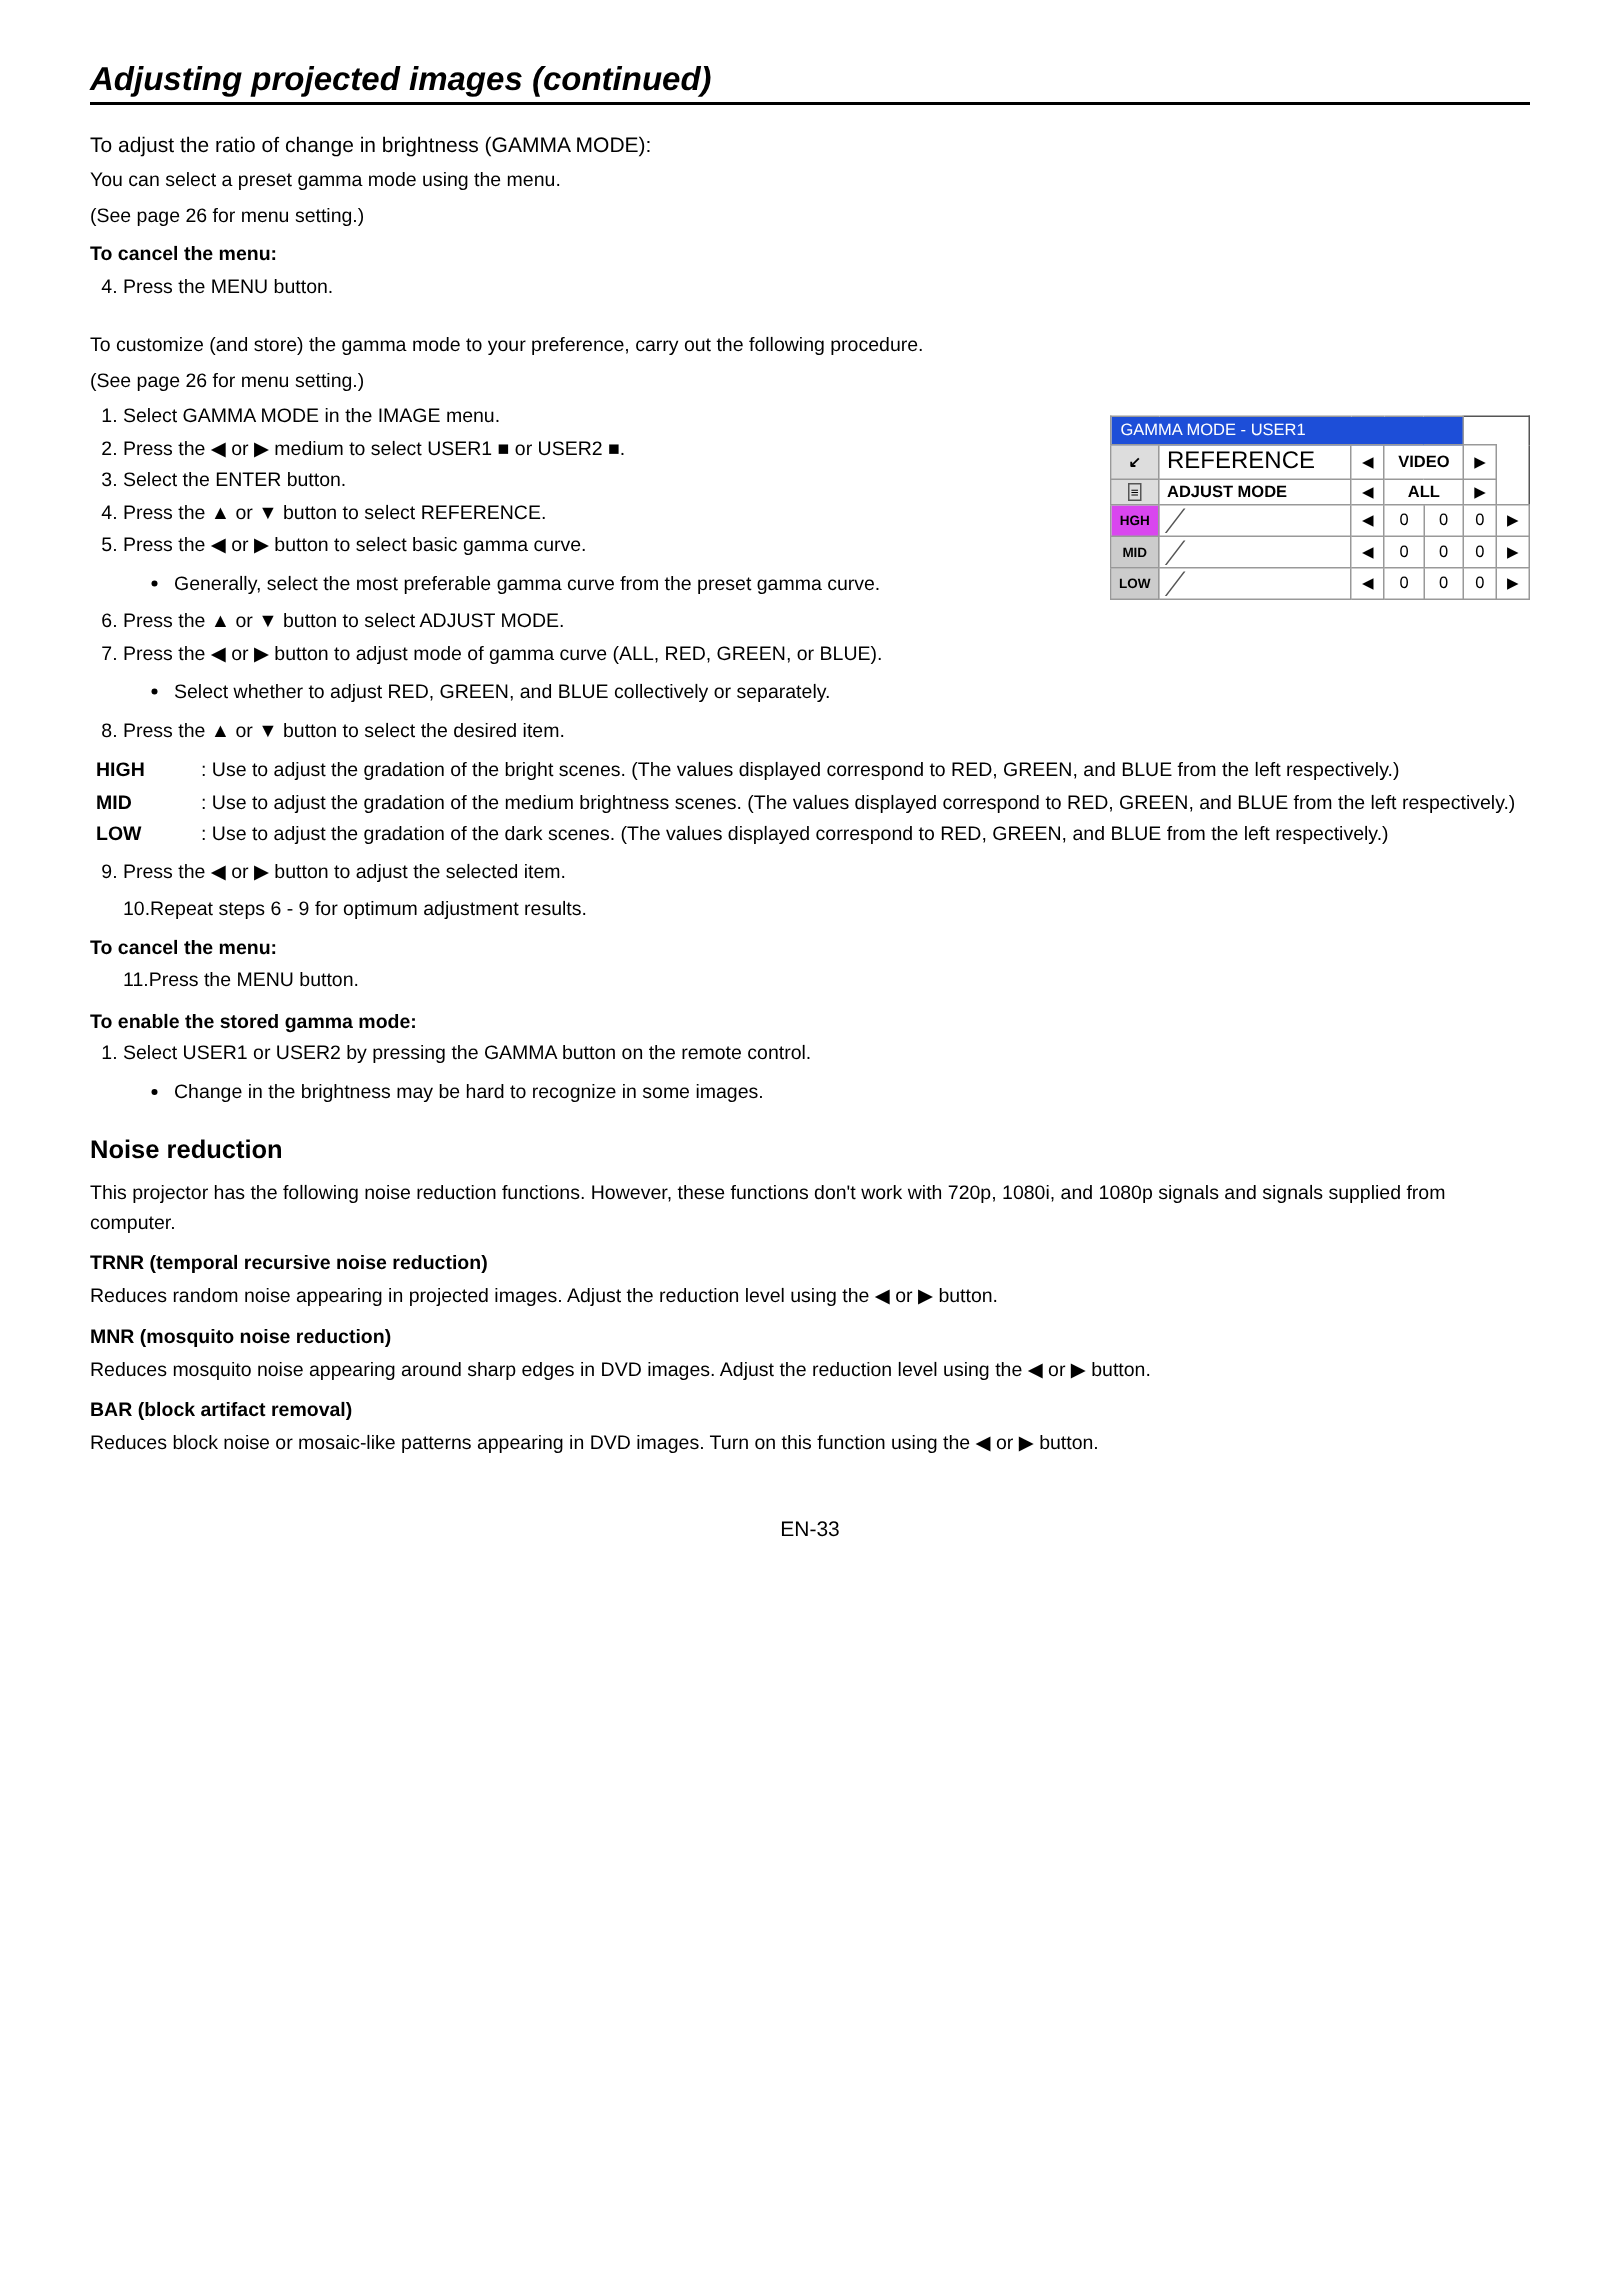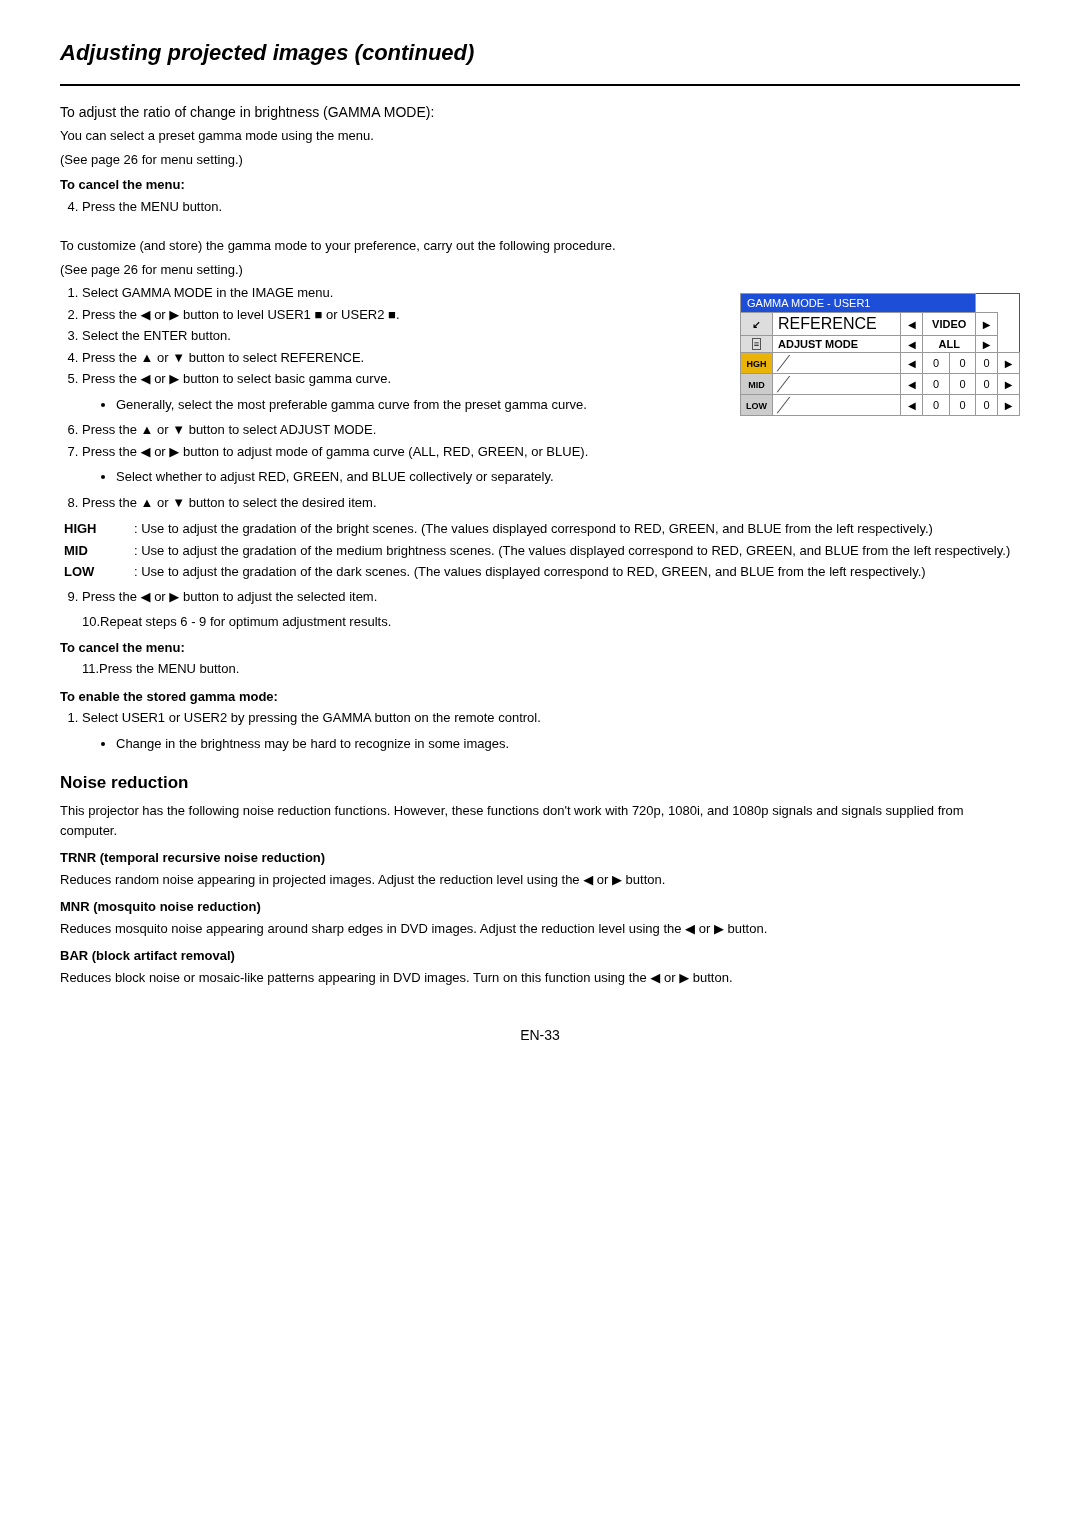--- a/index.html
+++ b/index.html
@@ -10,21 +10,21 @@
       color: #000;
       width: 1080px;
       min-height: 1530px;
       padding: 40px 60px 60px 60px;
     }
     h1.page-title {
       font-size: 22px;
       font-style: italic;
       font-weight: bold;
       border-bottom: 2px solid #000;
-      padding-bottom: 18px;
+      padding-bottom: 2px;
       margin-bottom: 18px;
     }
     h2.section-title {
       font-size: 14px;
       font-weight: normal;
       margin-bottom: 6px;
     }
     p { margin-bottom: 4px; line-height: 1.5; }
     ol { margin-left: 22px; margin-bottom: 6px; }
     ol li { margin-bottom: 2px; line-height: 1.5; }
@@ -118,21 +118,21 @@
 </div>
 
 <div class="section">
   <p>To customize (and store) the gamma mode to your preference, carry out the following procedure.</p>
   <p>(See page 26 for menu setting.)</p>
 
   <div class="two-col">
     <div class="two-col-left">
       <ol>
         <li>Select GAMMA MODE in the IMAGE menu.</li>
-        <li>Press the ◀ or ▶ button to level USER1 ■ or USER2 ■.</li>
+        <li>Press the ◀ or ▶ medium to select USER1 ■ or USER2 ■.</li>
         <li>Select the ENTER button.</li>
         <li>Press the ▲ or ▼ button to select REFERENCE.</li>
         <li>Press the ◀ or ▶ button to select basic gamma curve.</li>
       </ol>
       <ul>
         <li>Generally, select the most preferable gamma curve from the preset gamma curve.</li>
       </ul>
       <ol start="6">
         <li>Press the ▲ or ▼ button to select ADJUST MODE.</li>
         <li>Press the ◀ or ▶ button to adjust mode of gamma curve (ALL, RED, GREEN, or BLUE).</li>
@@ -161,21 +161,21 @@
         <tr>
           <td class="row-label icon-cell">
             <span style="font-size:9px; font-weight:bold; display:inline-block; border:1px solid #555; padding:0 1px;">≡</span>
           </td>
           <td style="font-size:11px;font-weight:bold;">ADJUST MODE</td>
           <td class="center arrow"><span class="tri-l">◀</span></td>
           <td class="all-cell" colspan="2">ALL</td>
           <td class="center arrow"><span class="tri-r">▶</span></td>
         </tr>
         <tr>
-          <td class="row-label icon-cell" style="background:#eab308;">
+          <td class="row-label icon-cell" style="background:#d946ef;">
             <span style="font-size:9px;font-weight:bold;">HGH</span>
           </td>
           <td style="font-size:14px;font-style:italic;color:#555;">╱</td>
           <td class="center arrow"><span class="tri-l">◀</span></td>
           <td class="num-cell">0</td>
           <td class="num-cell">0</td>
           <td class="num-cell">0</td>
           <td class="center arrow"><span class="tri-r">▶</span></td>
         </tr>
         <tr>

